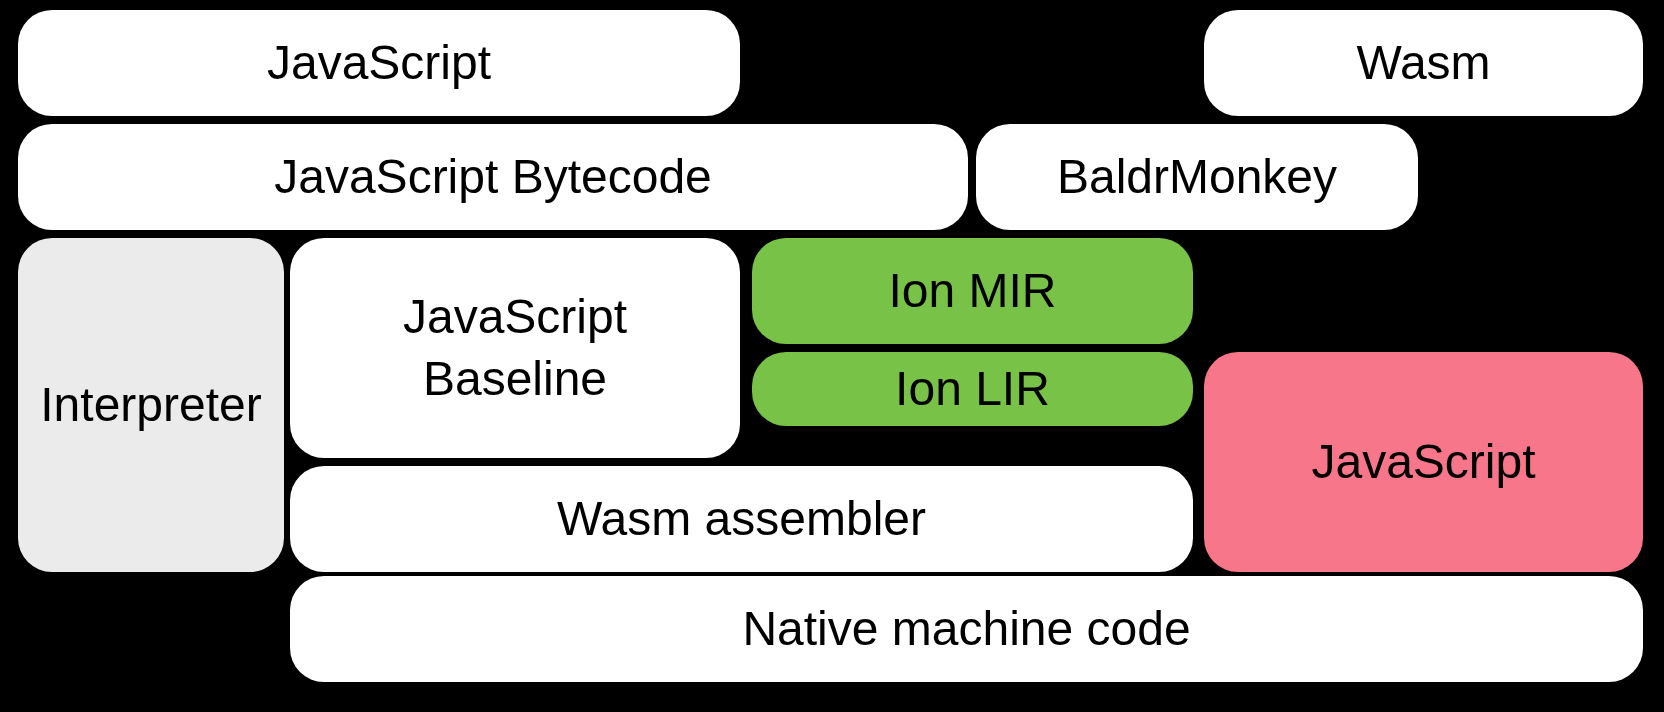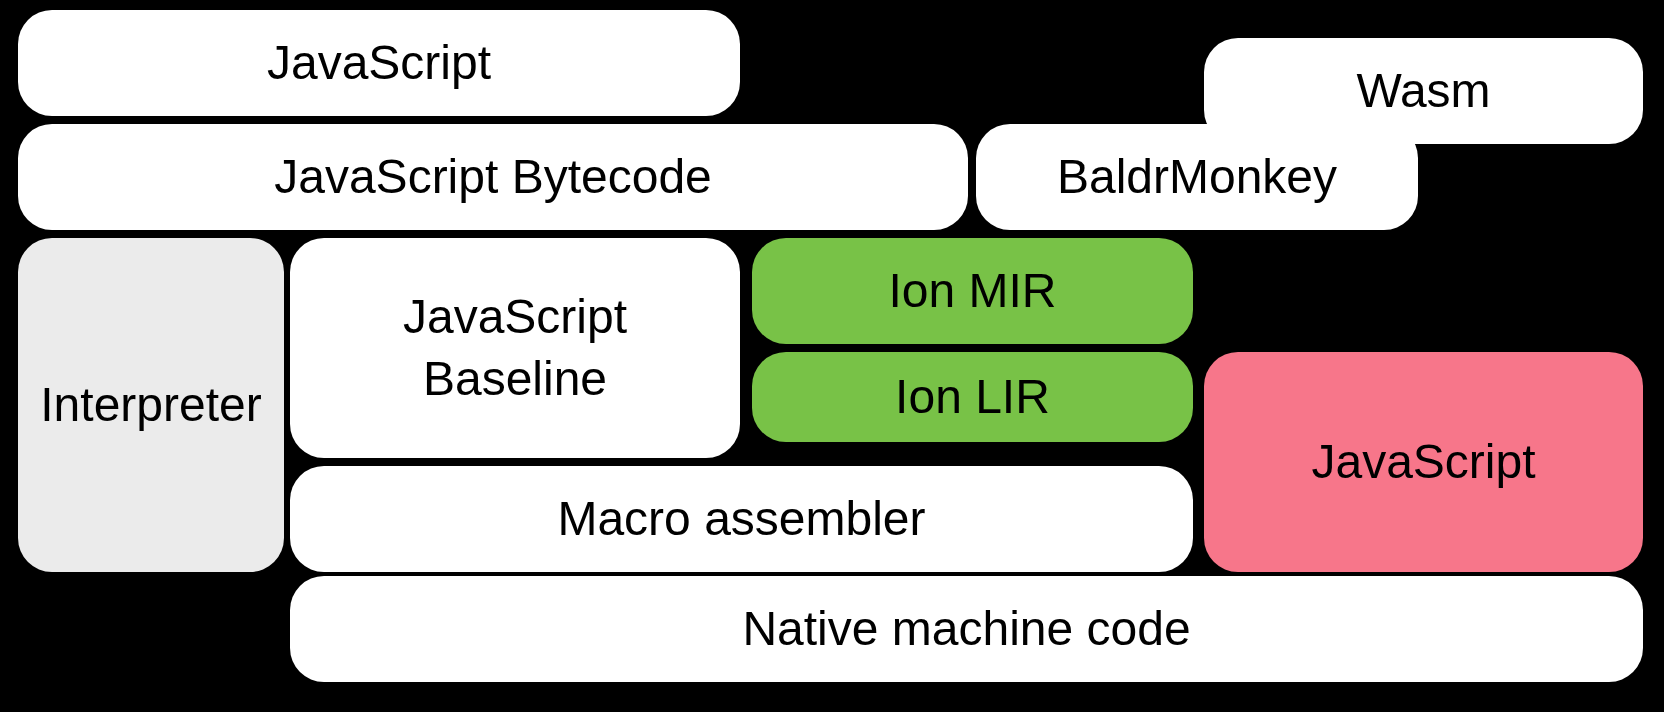--- a/index.html
+++ b/index.html
@@ -30,49 +30,49 @@
   .box span { display: block; }
 </style>
 </head>
 <body>
 
 <div class="stage" style="background-color: rgb(0, 0, 0);">
 
   <div class="box" style="left: 18px; top: 10px; width: 722px; height: 106px; background-color: rgb(255, 255, 255);">
     <span>JavaScript</span>
   </div>
-  <div class="box" style="left: 1204px; top: 10px; width: 439px; height: 106px; background-color: rgb(255, 255, 255); margin-top: 28px;">
+  <div class="box" style="left: 1204px; top: 10px; width: 439px; height: 106px; background-color: rgb(255, 255, 255);">
     <span>Wasm</span>
   </div>
 
   <div class="box" style="left: 18px; top: 124px; width: 950px; height: 106px; background-color: rgb(255, 255, 255);">
     <span>JavaScript Bytecode</span>
   </div>
   <div class="box" style="left: 976px; top: 124px; width: 442px; height: 106px; background-color: rgb(255, 255, 255);">
     <span>BaldrMonkey</span>
   </div>
 
   <div class="box" style="left: 18px; top: 238px; width: 266px; height: 334px; background-color: rgb(235, 235, 235);">
     <span>Interpreter</span>
   </div>
   <div class="box" style="left: 290px; top: 238px; width: 450px; height: 220px; background-color: rgb(255, 255, 255);">
     <span>JavaScript</span>
     <span>Baseline</span>
   </div>
   <div class="box" style="left: 752px; top: 238px; width: 441px; height: 106px; background-color: rgb(120, 194, 71);">
     <span>Ion MIR</span>
   </div>
-  <div class="box" style="left: 752px; top: 352px; width: 441px; height: 90px; background-color: rgb(120, 194, 71);">
+  <div class="box" style="left: 752px; top: 352px; width: 441px; height: 74px; background-color: rgb(120, 194, 71);">
     <span>Ion LIR</span>
   </div>
   <div class="box" style="left: 1204px; top: 352px; width: 439px; height: 220px; background-color: rgb(247, 118, 138);">
     <span>JavaScript</span>
   </div>
 
   <div class="box" style="left: 290px; top: 466px; width: 903px; height: 106px; background-color: rgb(255, 255, 255);">
-    <span>Macro assembler</span>
+    <span>Wasm assembler</span>
   </div>
 
   <div class="box" style="left: 290px; top: 576px; width: 1353px; height: 106px; background-color: rgb(255, 255, 255);">
     <span>Native machine code</span>
   </div>
 
 </div>
 
 </body></html>

